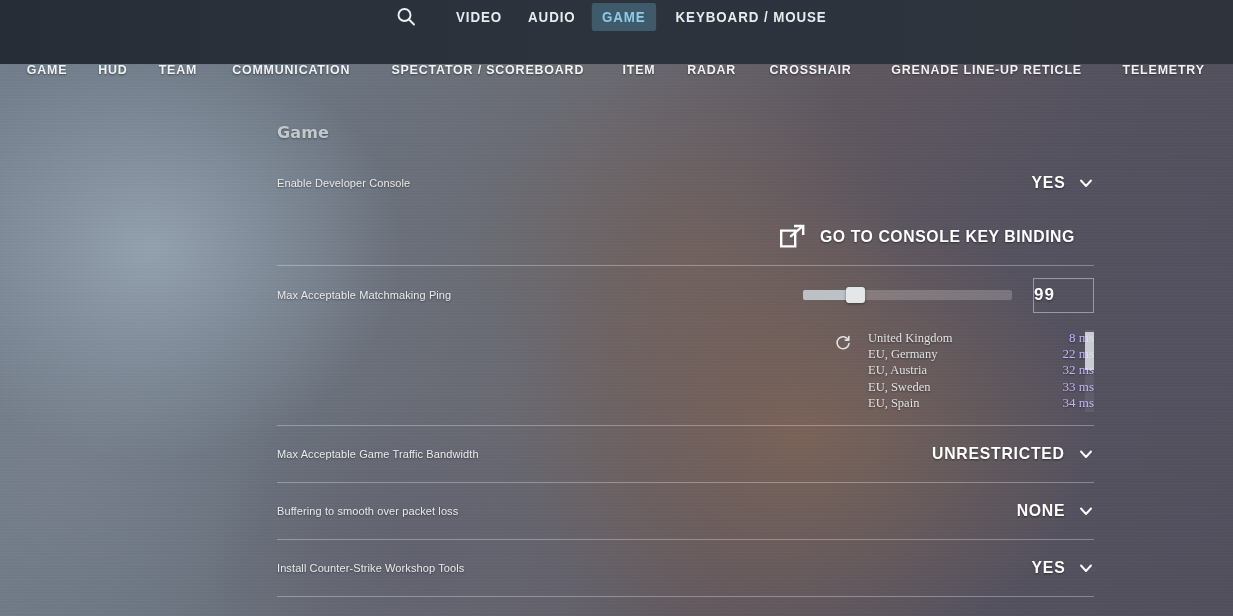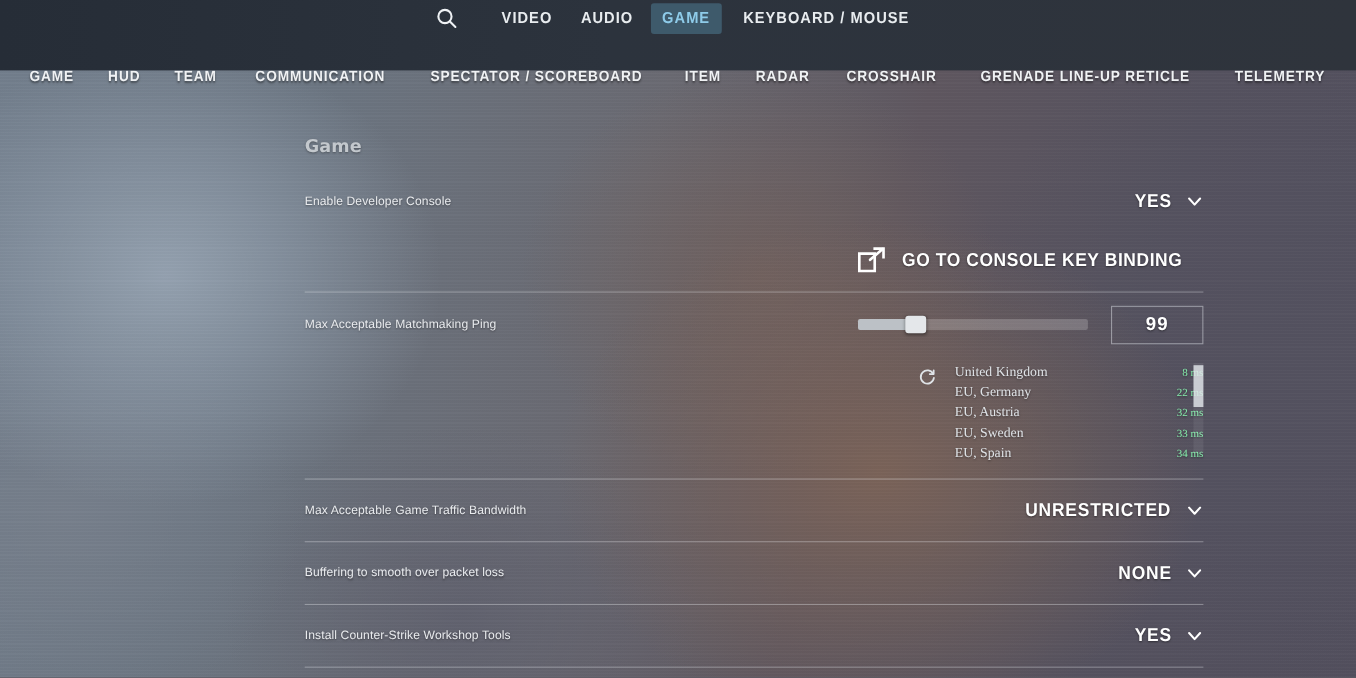--- a/index.html
+++ b/index.html
@@ -121,44 +121,44 @@
   .slider-fill {
     position:absolute; left:0; top:0; height:10px;
     background:#bcc1c6; border-radius:2px;
   }
   .slider-handle {
     position:absolute; top:-3px; width:19px; height:16px;
     background:#e4e7ea; border-radius:3px;
     box-shadow:0 1px 3px rgba(0,0,0,0.4);
   }
   .value-box {
-    width:84px; height:35px;
+    width:61px; height:35px;
     border:1px solid rgba(235,240,245,0.45);
-    display:flex; align-items:center; justify-content:center;
+    display:flex; align-items:center; 
   }
   .value-box span {
     font-family:"Liberation Sans Narrow","Liberation Sans", sans-serif;
     font-size:17px; font-weight:700; color:#ffffff; letter-spacing:1px;
     text-shadow:0 1px 2px rgba(0,0,0,0.45);
   }
 
   
   .ping-block {
     display:flex; align-items:flex-start; gap:16px;
     justify-content:flex-end; padding-top:6px; padding-bottom:14px;
   }
   .refresh-btn { width:18px; height:18px; margin-top:4px; }
   .ping-list { position:relative; width:226px; }
   .ping-item {
     display:flex; justify-content:space-between; align-items:baseline;
     font-family:Liberation Serif, serif;
     font-size:12.5px; color:#dfe3e7; line-height:16.2px;
     text-shadow:0 1px 2px rgba(0,0,0,0.45);
   }
-  .ping-ms { font-size:10px; color:#86efac; }
+  .ping-ms { font-size:13px; color:#c4b5fd; }
   .ping-scroll-track {
     position:absolute; right:0; top:0; width:9px; height:82px;
     background:rgba(255,255,255,0.07);
   }
   .ping-scroll-thumb {
     position:absolute; right:0; top:2px; width:9px; height:38px;
     background:rgba(228,232,236,0.80);
   }
 </style>
 </head>

